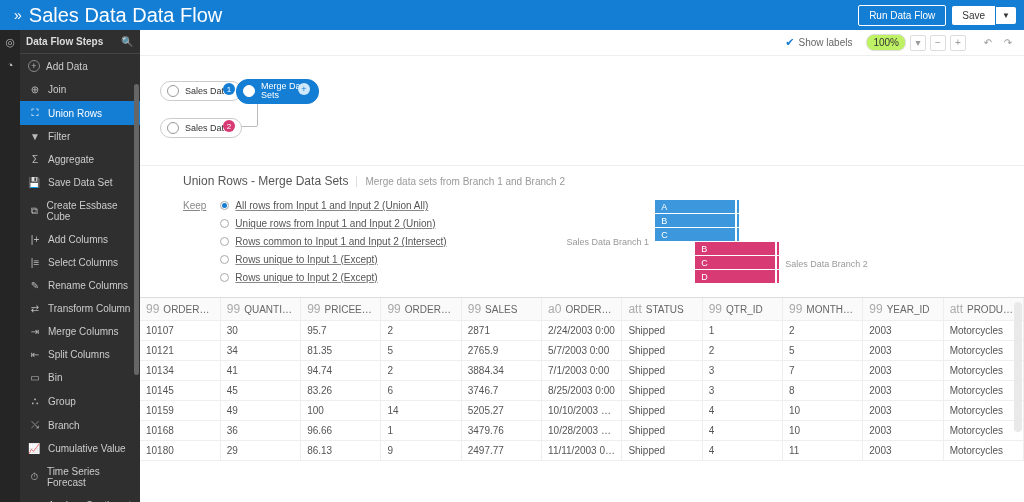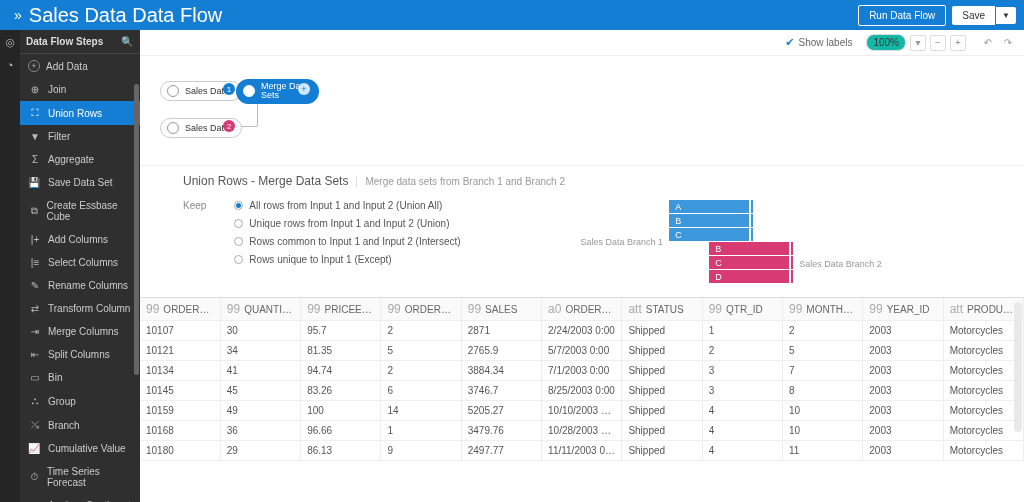--- a/index.html
+++ b/index.html
@@ -32,39 +32,39 @@
   .steps-wrap { flex:1; overflow:hidden; position:relative;}
   .steps-scroll { position:absolute; inset:0; overflow:hidden;}
   .steps-scrollbar { position:absolute; right:1px; top:30px; bottom:2px; width:5px; }
   .steps-scrollbar .thumb { position:absolute; left:0; right:0; top:0; height:70%; background:#666; border-radius:3px;}
 
   
   .main { flex:1; display:flex; flex-direction:column; background:#fff; min-width:0;}
   .toolbar { height:26px; display:flex; align-items:center; justify-content:flex-end; padding:0 8px; gap:4px; border-bottom:1px solid #eee; font-size:10px; color:#666;}
   .toolbar .check { color:#147dd4; font-size:11px;}
   .toolbar .lbl-show { color:#666;}
-  .toolbar .zoom { border:1px solid #ddd; padding:2px 6px; border-radius:8px; background:#14b8a6; color:#333;}
+  .toolbar .zoom { border:1px solid #ddd; padding:2px 6px; border-radius:8px; background:#bef264; color:#333;}
   .toolbar .sq { width:16px; height:16px; border:1px solid #ddd; display:flex; align-items:center; justify-content:center; color:#999; border-radius:2px; background:#fff;}
   .toolbar .sq2 { width:16px; height:16px; display:flex; align-items:center; justify-content:center; color:#999; }
 
   .canvas { height:110px; position:relative; border-bottom:1px solid #eee;}
   .node { position:absolute; display:flex; align-items:center; gap:6px; background:#fff; border:1px solid #ccc; border-radius:12px; padding:3px 8px 3px 6px; font-size:9px; color:#333;}
   .node .dot { width:12px;height:12px; border:1px solid #999; border-radius:50%; background:#fff; display:inline-block;}
   .node.sel { background:#147dd4; color:#fff; border-color:#147dd4;}
   .node.sel .dot { border-color:#fff;}
   .num-badge { width:12px;height:12px;border-radius:50%; color:#fff; font-size:8px; display:flex;align-items:center;justify-content:center; position:absolute;}
   .num1 { background:#147dd4;} .num2{ background:#d83a74;}
   .plus-badge { width:12px;height:12px;border-radius:50%; background:#cfe8fb; color:#147dd4; font-size:9px; display:flex;align-items:center;justify-content:center; position:absolute;}
   .wire { position:absolute; background:#bbb; height:1px;}
 
   .config { padding:8px 16px 14px 16px;margin-left:27px; }
   .cfg-title { font-size:12px; color:#555; display:flex; align-items:center; gap:8px;}
   .cfg-title .sub { color:#999; font-size:10px; border-left:1px solid #ddd; padding-left:8px;}
   .cfg-body { display:flex; margin-top:12px;}
-  .keep-col { display:flex; gap:28px; font-size:10px; color:#888;}
+  .keep-col { display:flex; gap:14px; font-size:10px; color:#888;text-decoration:underline;}
   .opts { display:flex; flex-direction:column; gap:7px; font-size:10px; color:#555;text-align:right;}
   .opt { display:flex; align-items:center; gap:6px;}
   .radio { width:9px;height:9px;border:1px solid #aaa;border-radius:50%; display:inline-block; position:relative;}
   .radio.sel::after{content:""; position:absolute; inset:1px; background:#147dd4; border-radius:50%;}
 
   .viz { margin-left:120px; display:flex; align-items:center; gap:6px; font-size:9px; color:#999;}
   .viz .stack { display:flex; flex-direction:column; gap:1px;}
   .viz .bar { width:80px; height:13px; color:#fff; padding-left:6px; display:flex; align-items:center; position:relative;}
   .viz .bar.b { background:#3d97dd;} .viz .bar.p { background:#d83a74;}
   .viz .tick { width:2px; height:13px; background:#3d97dd; margin-left:2px;}
@@ -245,20 +245,24 @@
                   <span class="radio"></span>
                   <span>Unique rows from Input 1 and Input 2 (Union)</span>
                 </div>
                 <div class="opt">
                   <span class="radio"></span>
                   <span>Rows common to Input 1 and Input 2 (Intersect)</span>
                 </div>
                 <div class="opt">
                   <span class="radio"></span>
                   <span>Rows unique to Input 1 (Except)</span>
+                </div>
+                <div class="opt">
+                  <span class="radio"></span>
+                  <span>Rows unique to Input 2 (Except)</span>
                 </div>
               </div>
           </div>
           <div class="viz">
             <span class="lbl-branch">Sales Data Branch 1</span>
             <div style="display:flex; flex-direction:column;">
               <div class="group">
                 <div class="stack" id="stack1">
                     <div class="bar b">A</div>
                     <div class="bar b">B</div>

